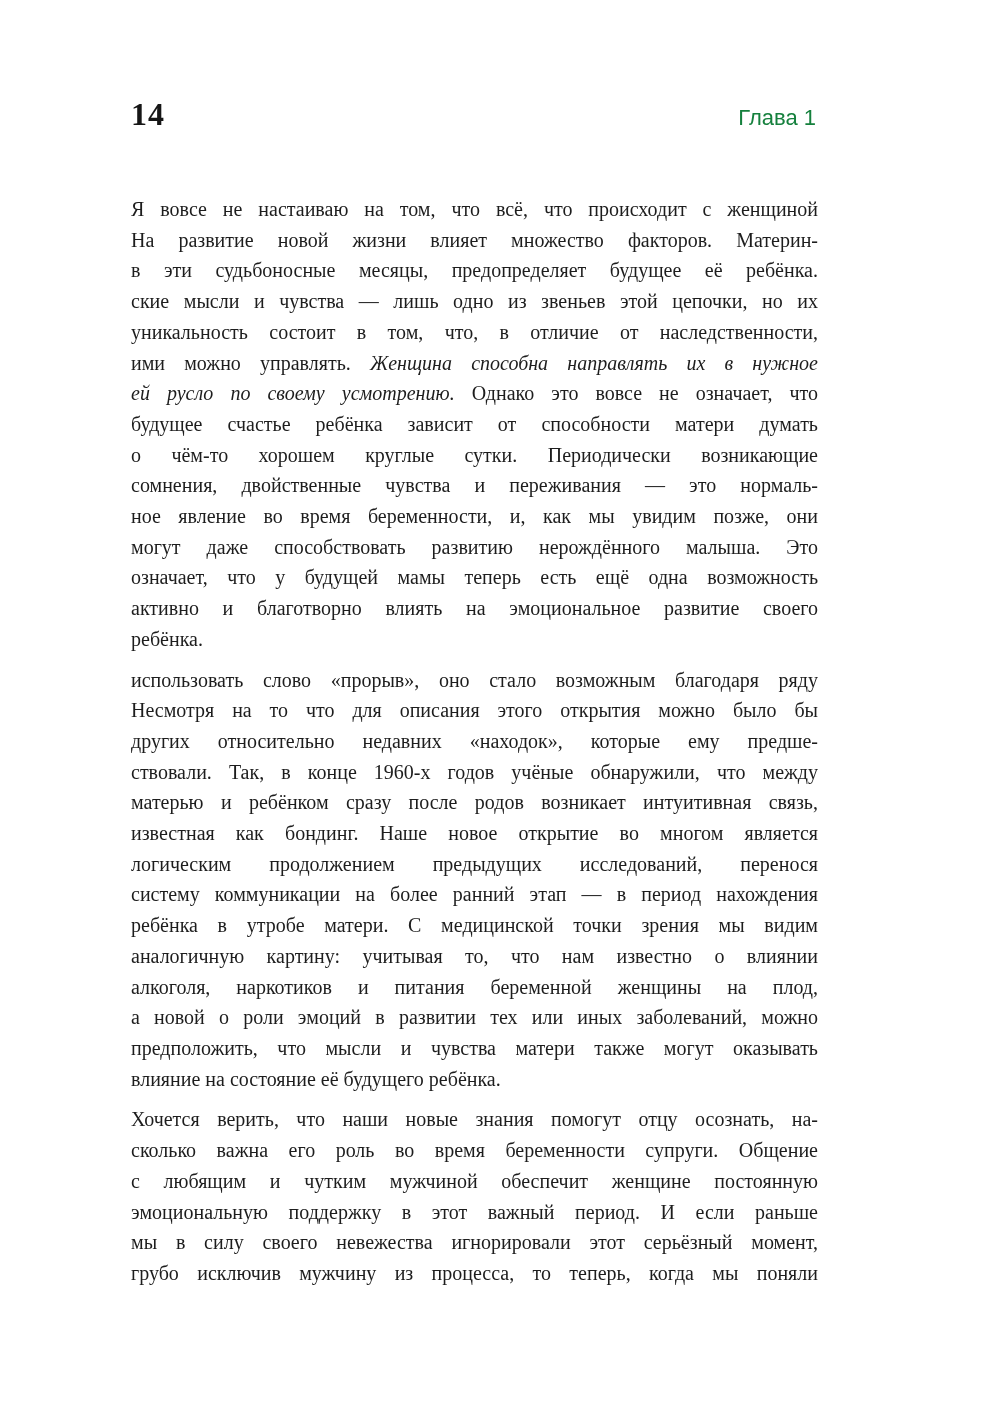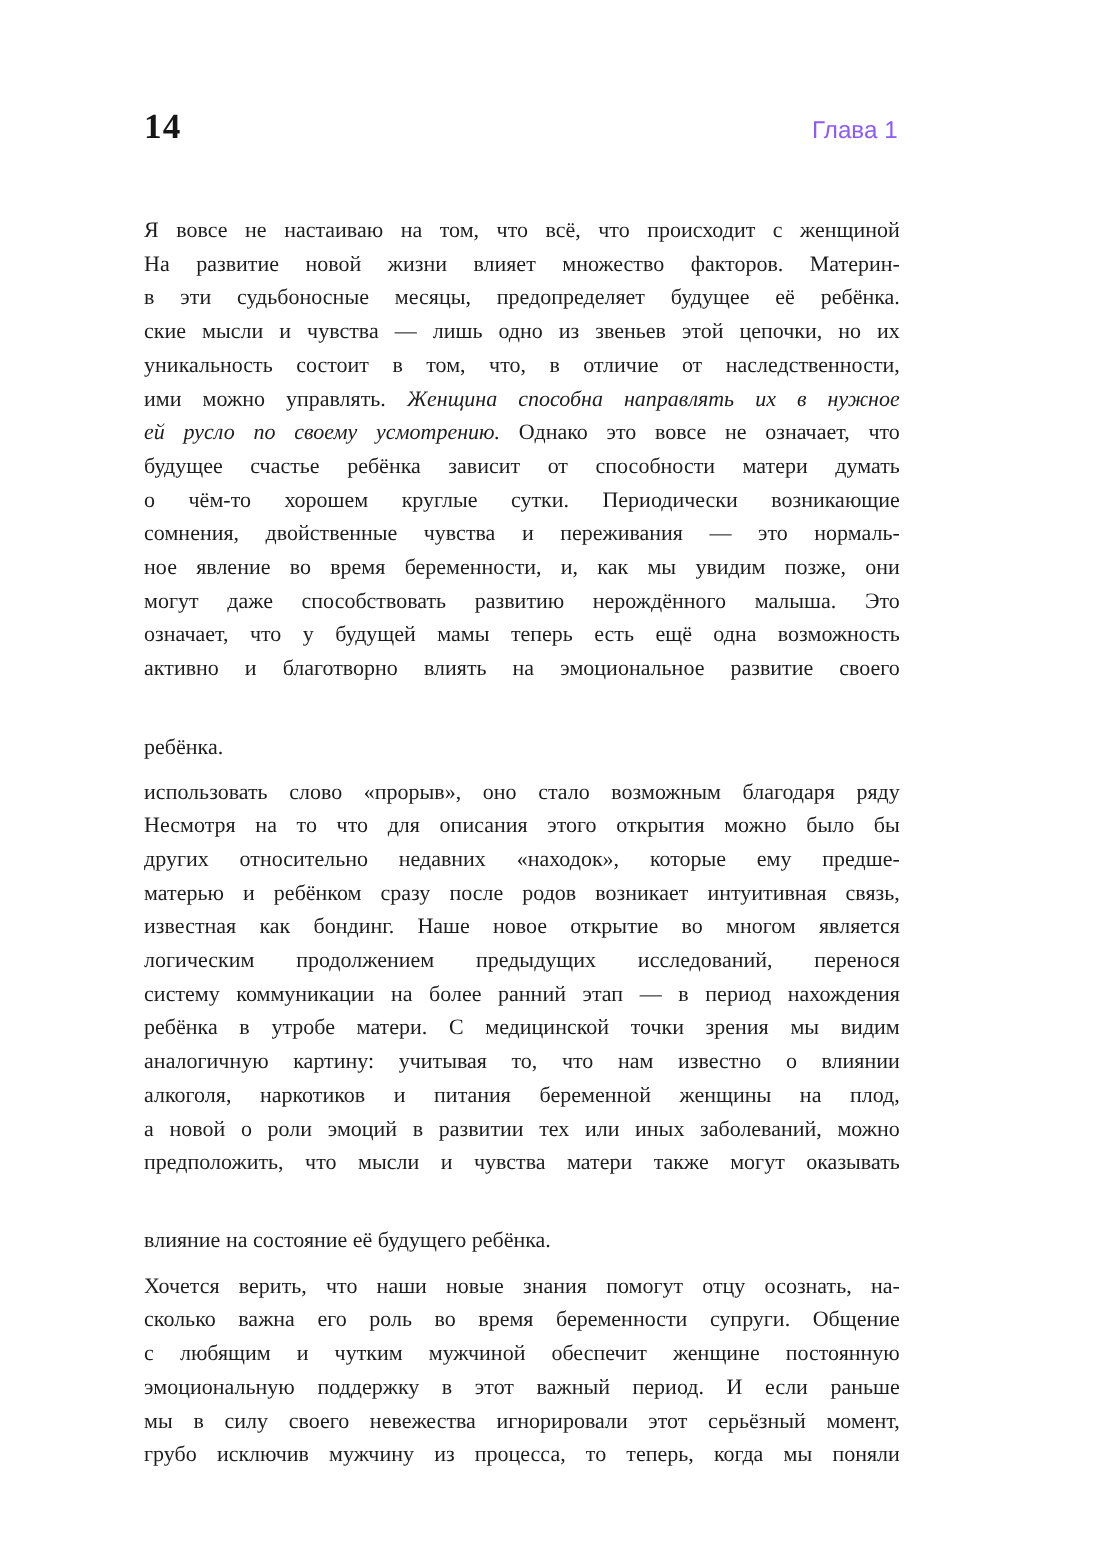--- a/index.html
+++ b/index.html
@@ -25,37 +25,36 @@
   .page-number {
     font-size: 32px;
     font-weight: 600;
     letter-spacing: 1px;
     color: #161616;
   }
   .chapter-label {
     font-family: "Liberation Sans", "DejaVu Sans", sans-serif;
     font-size: 22px;
     font-weight: 400;
-    color: #8b5cf6;
+    color: #15803d;
   }
   .text-body {
     margin: 60px 138px 0 131px; 
   }
   .paragraph + .paragraph { margin-top: 10px; }
   .line {
     font-size: 20px;
     line-height: 30.7px;
     text-align: justify;
     text-align-last: justify;
     white-space: nowrap;
     color: #1d1d1d;
   }
   .line.last {
     text-align-last: left;
-    margin-top: 40px;
   }
   .seg.italic { font-style: italic; }
 </style>
 </head>
 <body>
 
 <div class="page">
 
   <div class="running-head">
     <span class="page-number">14</span>
@@ -77,20 +76,21 @@
         <div class="line"><span class="seg">ное явление во время беременности, и, как мы увидим позже, они</span></div>
         <div class="line"><span class="seg">могут даже способствовать развитию нерождённого малыша. Это</span></div>
         <div class="line"><span class="seg">означает, что у будущей мамы теперь есть ещё одна возможность</span></div>
         <div class="line"><span class="seg">активно и благотворно влиять на эмоциональное развитие своего</span></div>
         <div class="line last"><span class="seg">ребёнка.</span></div>
       </div>
       <div class="paragraph">
         <div class="line"><span class="seg">использовать слово «прорыв», оно стало возможным благодаря ряду</span></div>
         <div class="line"><span class="seg">Несмотря на то что для описания этого открытия можно было бы</span></div>
         <div class="line"><span class="seg">других относительно недавних «находок», которые ему предше-</span></div>
+        <div class="line"><span class="seg">ствовали. Так, в конце 1960-х годов учёные обнаружили, что между</span></div>
         <div class="line"><span class="seg">матерью и ребёнком сразу после родов возникает интуитивная связь,</span></div>
         <div class="line"><span class="seg">известная как бондинг. Наше новое открытие во многом является</span></div>
         <div class="line"><span class="seg">логическим продолжением предыдущих исследований, перенося</span></div>
         <div class="line"><span class="seg">систему коммуникации на более ранний этап — в период нахождения</span></div>
         <div class="line"><span class="seg">ребёнка в утробе матери. С медицинской точки зрения мы видим</span></div>
         <div class="line"><span class="seg">аналогичную картину: учитывая то, что нам известно о влиянии</span></div>
         <div class="line"><span class="seg">алкоголя, наркотиков и питания беременной женщины на плод,</span></div>
         <div class="line"><span class="seg">а новой о роли эмоций в развитии тех или иных заболеваний, можно</span></div>
         <div class="line"><span class="seg">предположить, что мысли и чувства матери также могут оказывать</span></div>
         <div class="line last"><span class="seg">влияние на состояние её будущего ребёнка.</span></div>

